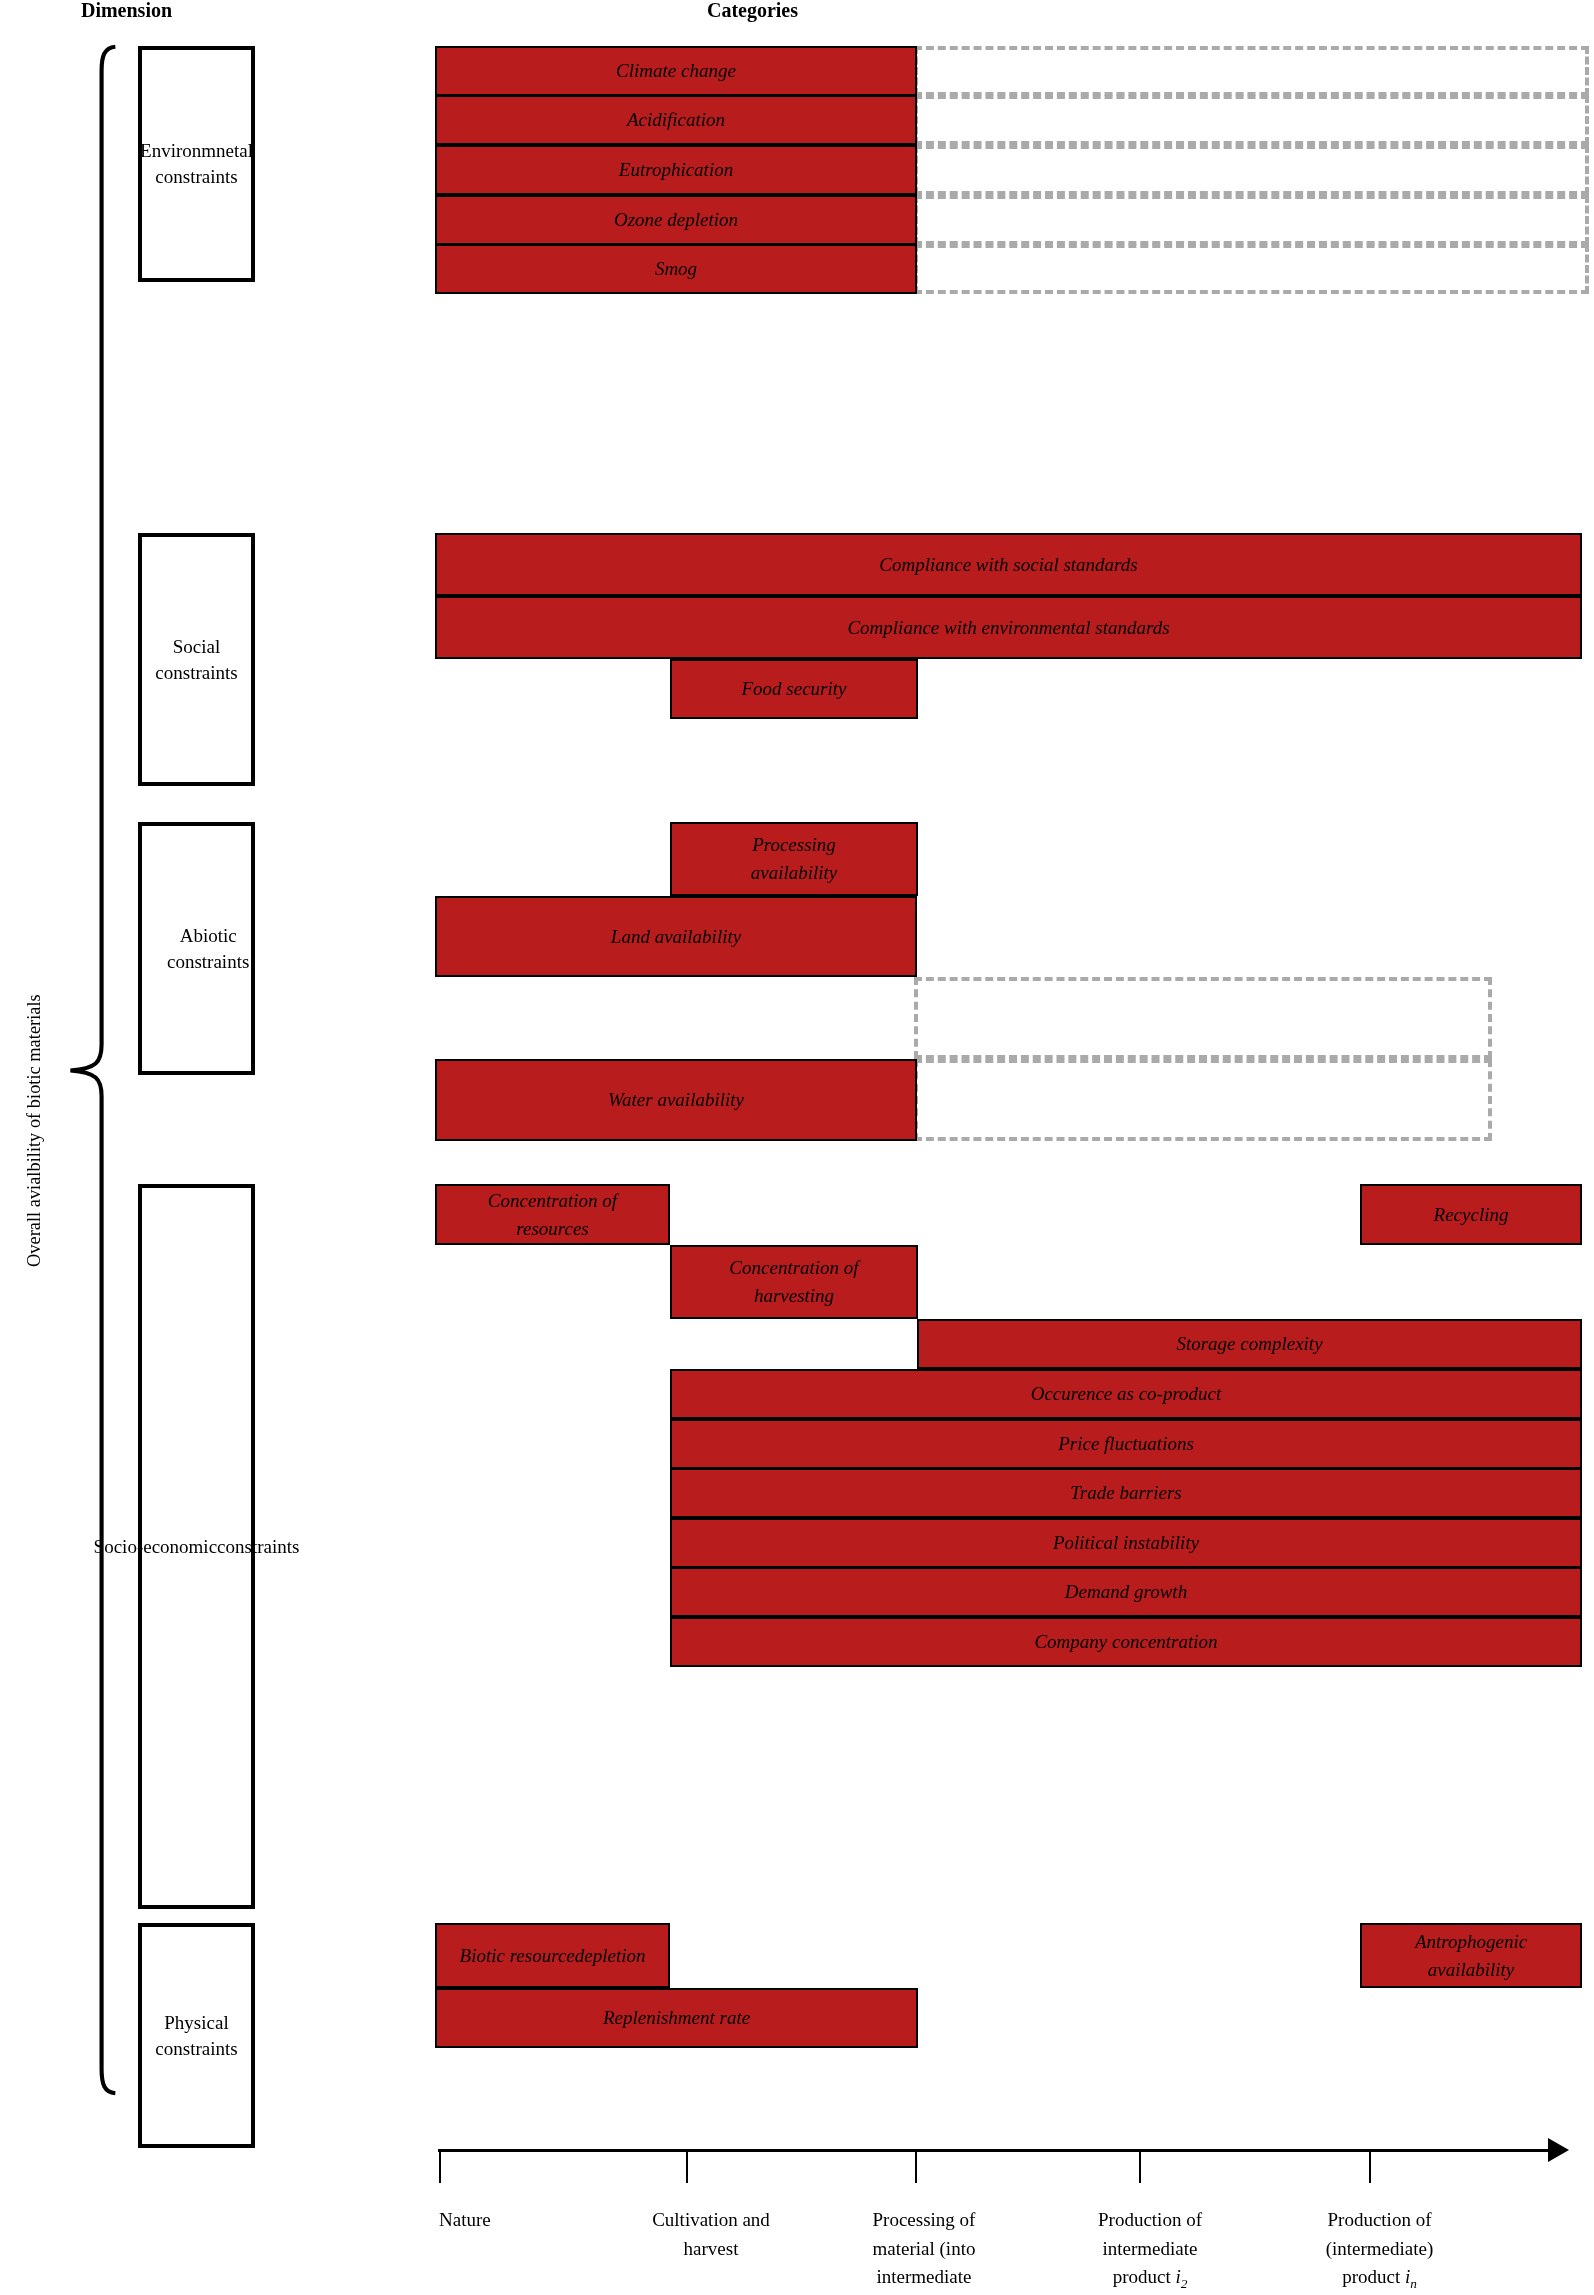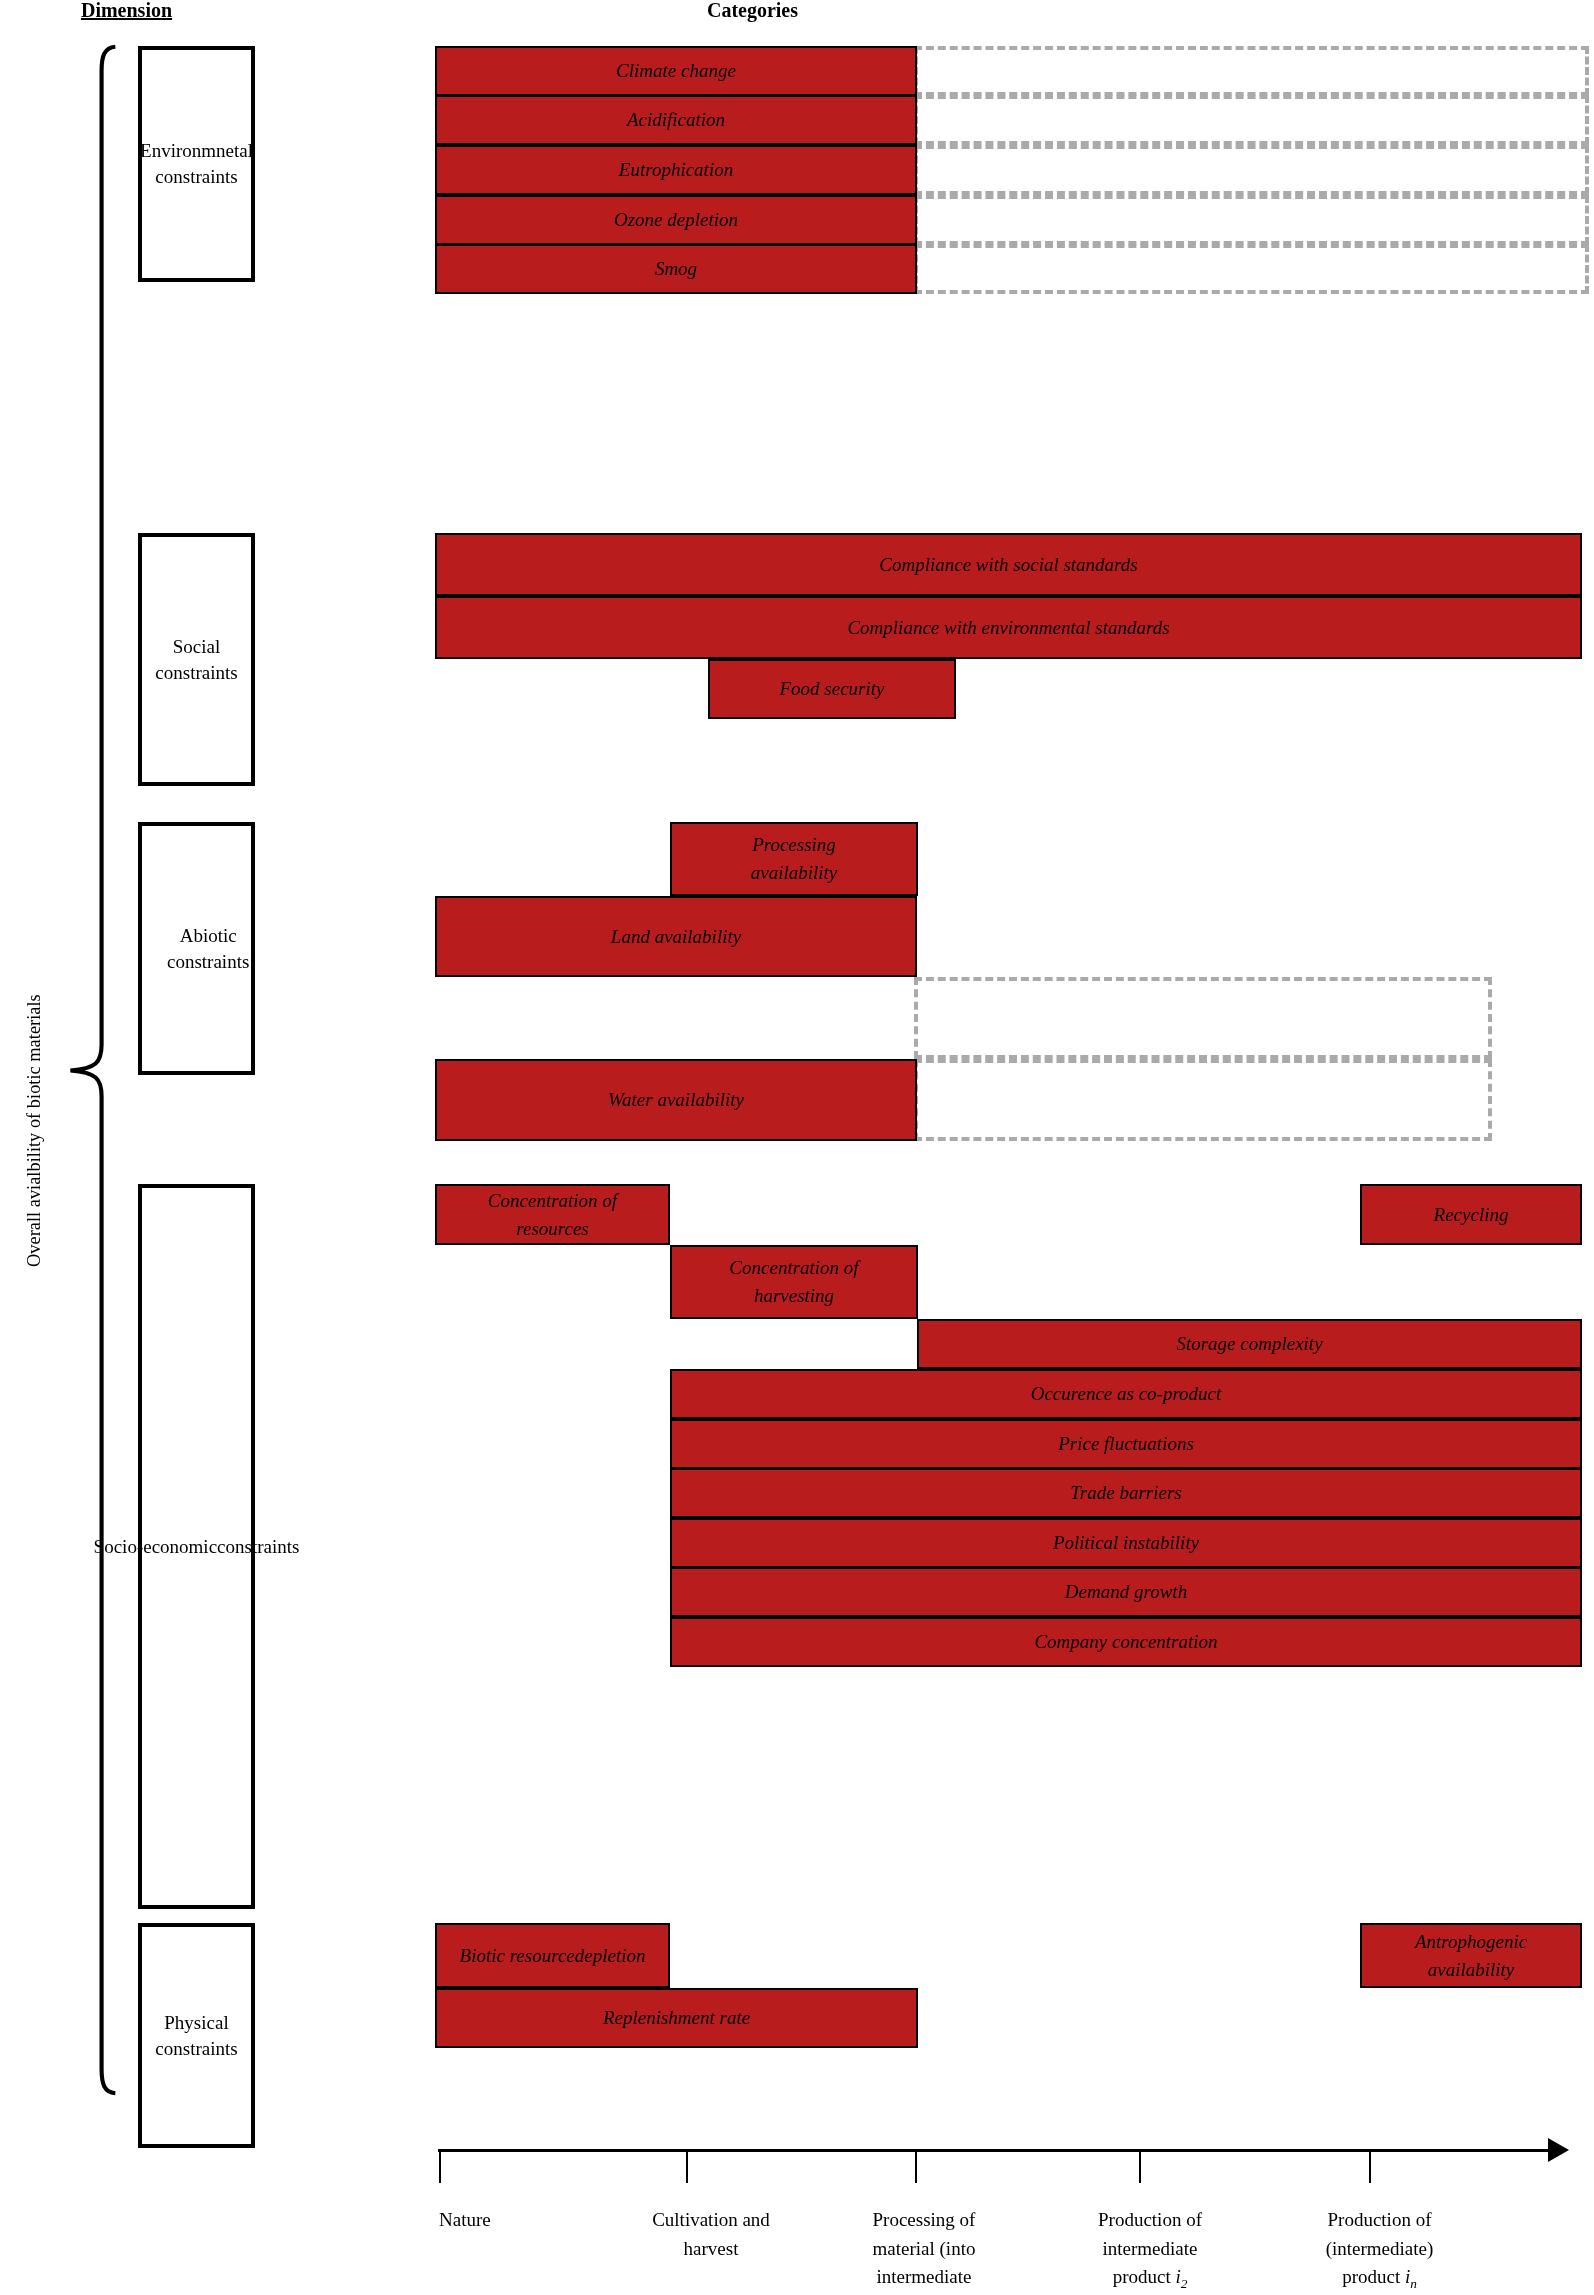--- a/index.html
+++ b/index.html
@@ -90,21 +90,21 @@
     text-align: center;
   }
   .stage-label i { font-style: italic; }
   .stage-label sub { font-size: 0.7em; font-style: italic; }
 </style>
 </head>
 <body>
 
 <div id="canvas">
 
-  <div class="abs col-header" style="left:44px; top:-0.9px; width:165px;text-decoration:underline;">Dimension</div>
+  <div class="abs col-header" style="left:44px; top:-0.9px; width:165px;">Dimension</div>
   <div class="abs col-header" style="left:523px; top:-0.9px; width:459px;">Categories</div>
 
   <div class="abs vert-label" style="left:24px; top:1267px;">Overall avialbility of biotic materials</div>
 
   <svg class="abs" style="left:64px; top:44px; width:55px; height:2052px;" viewBox="0 0 120 4470" preserveAspectRatio="none">
     <path d="M 112 6 C 112 6 112 6 112 6 C 88 8 82 26 82 58
              L 82 2180 C 82 2218 70 2232 14 2236
              C 70 2240 82 2254 82 2292
              L 82 4412 C 82 4444 88 4462 112 4464" fill="none" stroke="#000000" stroke-width="9"></path>
   </svg>
@@ -126,21 +126,21 @@
   <div class="abs cat-box" style="left:435px; top:195px; width:482px; height:50px;">Ozone depletion</div>
   <div class="abs cat-box" style="left:435px; top:244px; width:482px; height:50px;">Smog</div>
 
   <div class="abs dim-box" style="left:138px; top:533px; width:117px; height:253px; flex-direction:column;">
     <span>Social</span>
     <span>constraints</span>
   </div>
 
   <div class="abs cat-box" style="left:435px; top:533px; width:1147px; height:63px;">Compliance with social standards</div>
   <div class="abs cat-box" style="left:435px; top:596px; width:1147px; height:63px;">Compliance with environmental standards</div>
-  <div class="abs cat-box" style="left:670px; top:659px; width:248px; height:60px;margin-left:38px;">Food security</div>
+  <div class="abs cat-box" style="left:670px; top:659px; width:248px; height:60px;">Food security</div>
 
   <div class="abs dim-box" style="left:138px; top:822px; width:117px; height:253px; flex-direction:column;padding-left:27px;">
     <span>Abiotic</span>
     <span>constraints</span>
   </div>
 
   <div class="abs dashed-box" style="left:914px; top:977px; width:578px; height:82px;"></div>
   <div class="abs dashed-box" style="left:914px; top:1059px; width:578px; height:82px;"></div>
 
   <div class="abs cat-box" style="left:670px; top:822px; width:248px; height:74px; flex-direction:column;">

